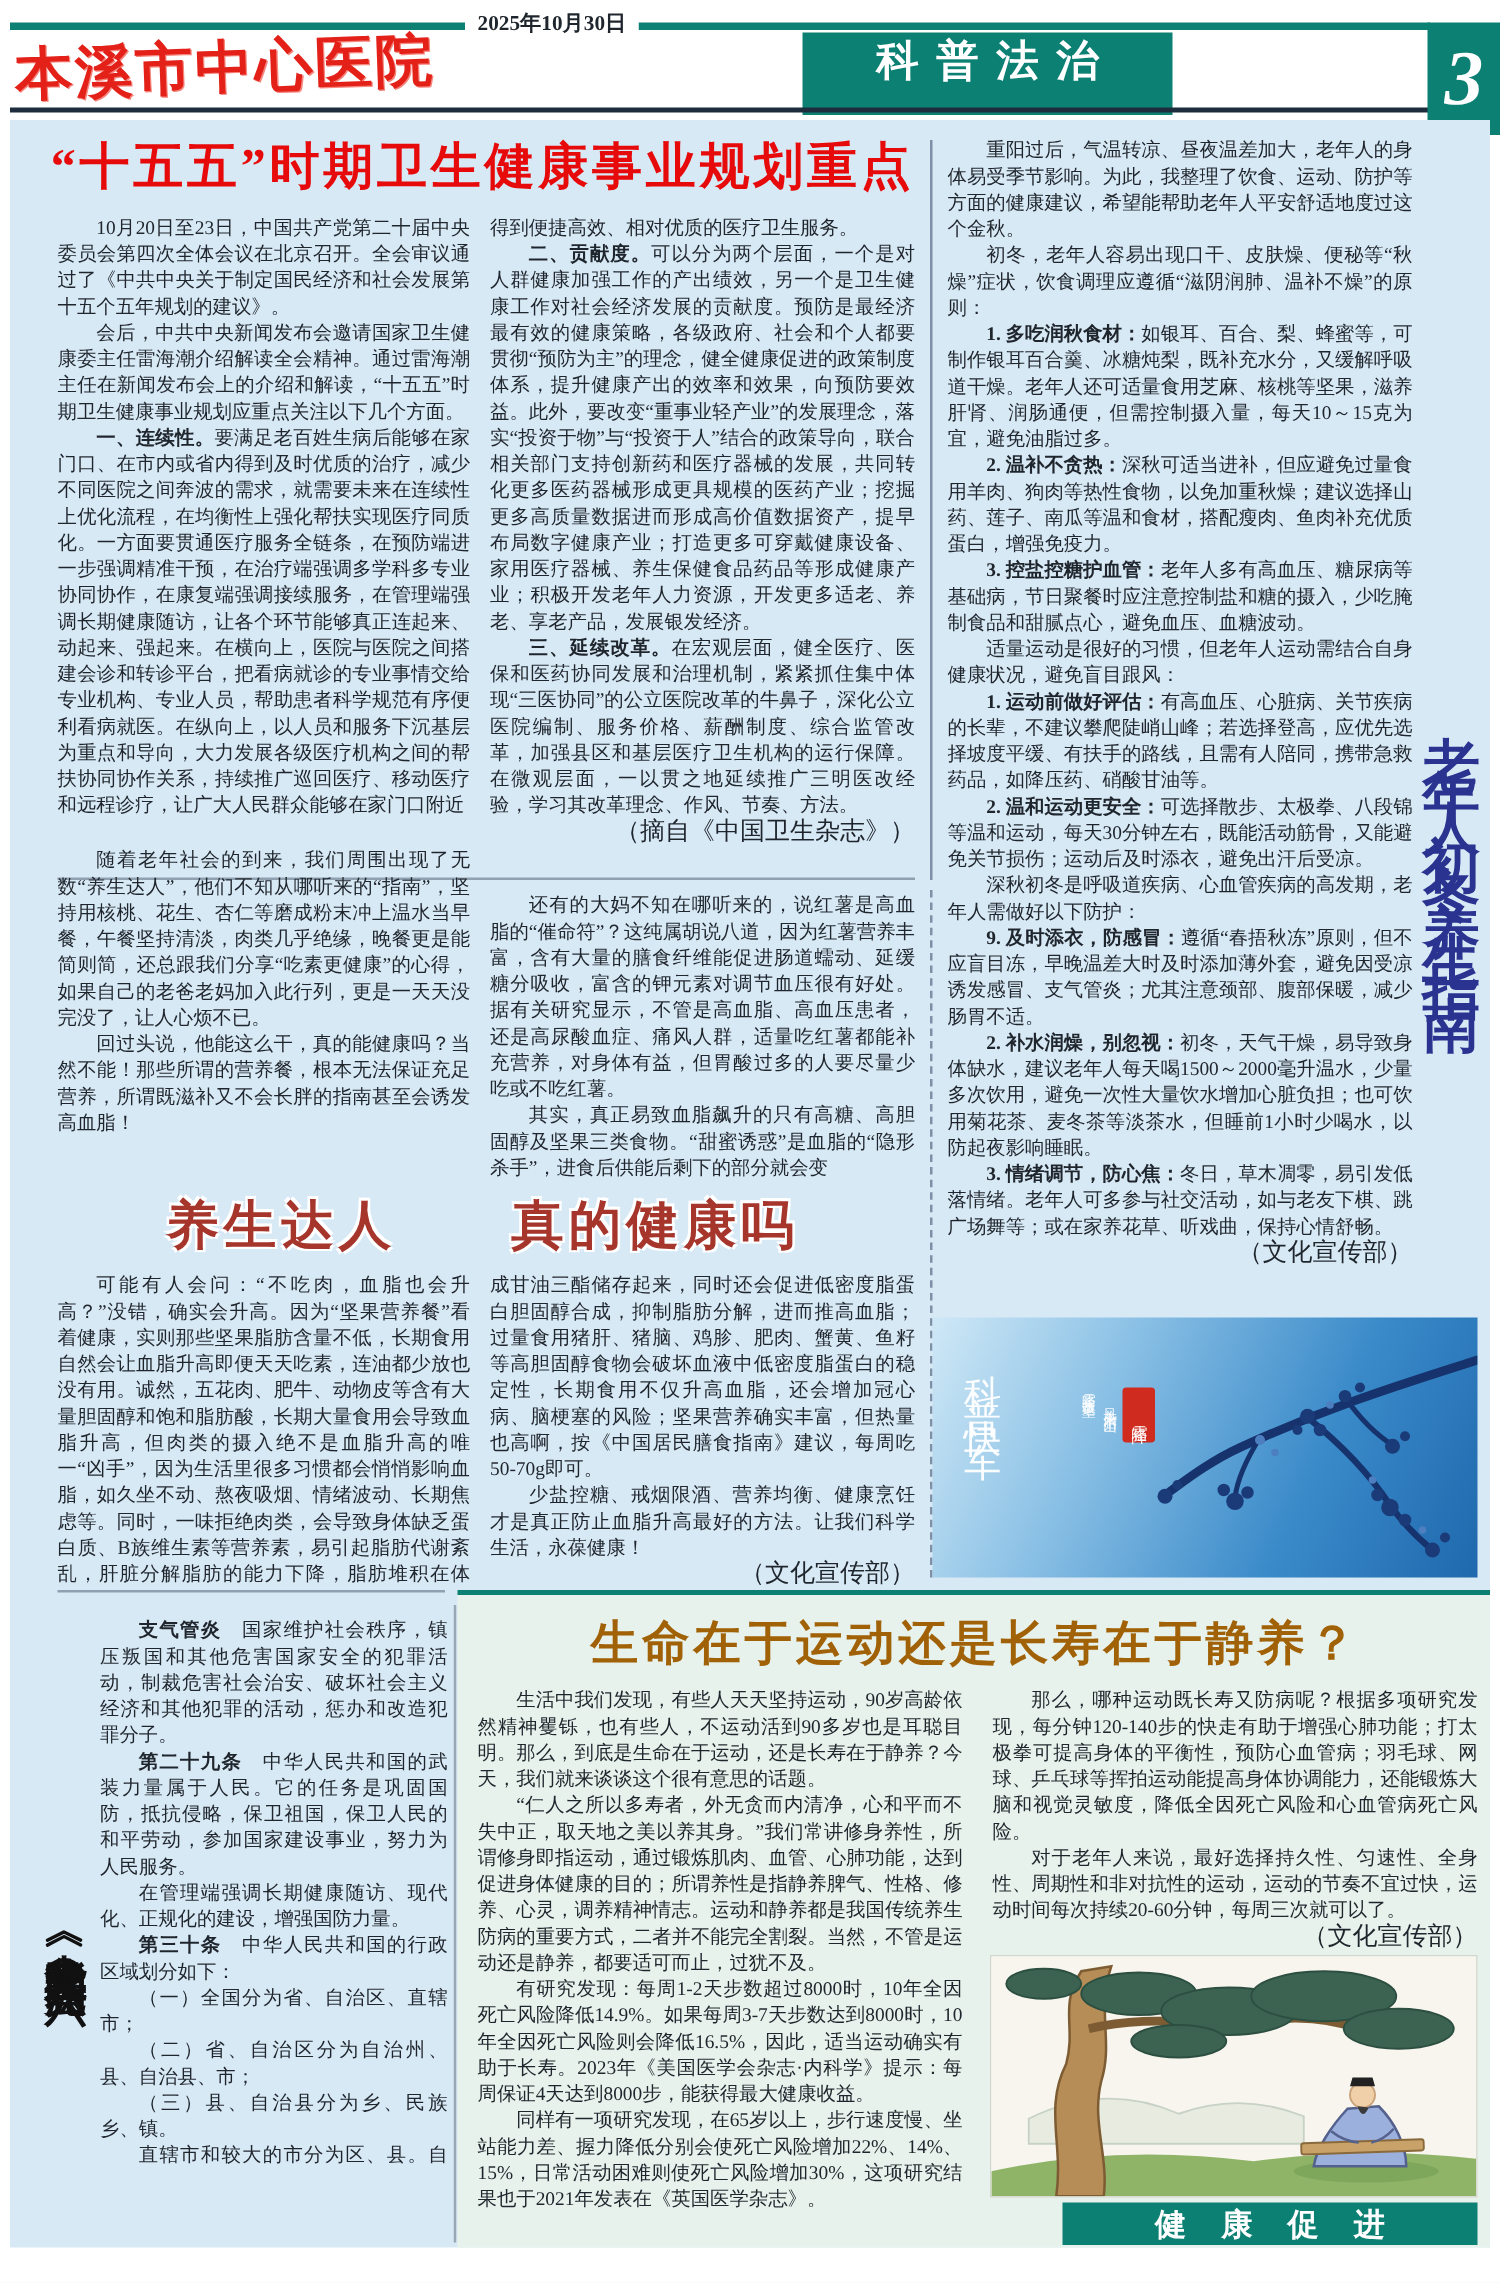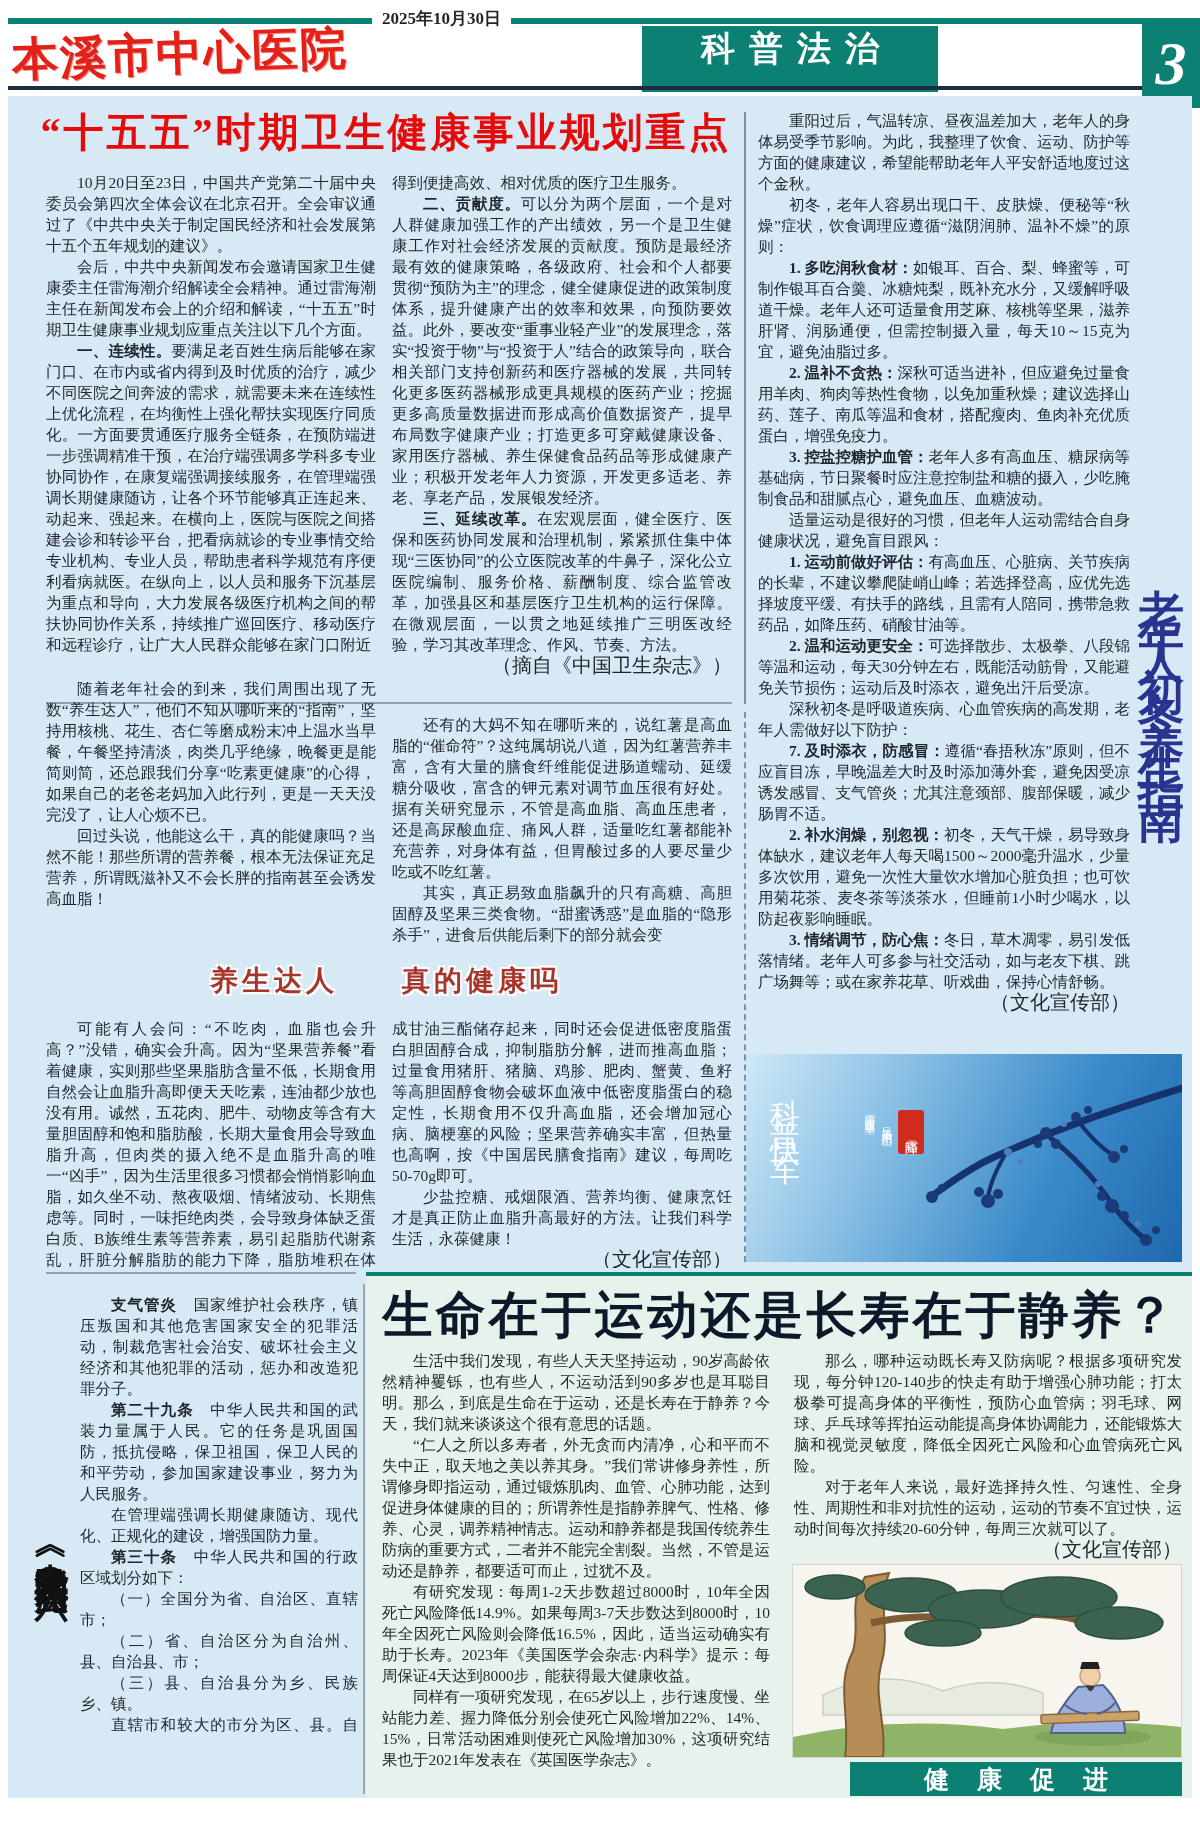--- a/index.html
+++ b/index.html
@@ -28,25 +28,25 @@
   
   .body-col{font-size:15.5px;line-height:21px;overflow:hidden;text-align:justify;}
   .body-col p{margin:0;text-indent:2em;}
   .body-col p.noindent{text-indent:0;}
   .body-col p.right{text-align:right;text-indent:0;font-size:20px;}
   .body-col b{font-weight:bold;}
 
   .htitle{font-weight:bold;text-align:center;white-space:nowrap;overflow:hidden;}
   #plan-title{left:36px;top:104px;width:700px;height:58px;font-size:40px;line-height:58px;
               color:#e60a0a;letter-spacing:3px;}
-  #wellness-title{left:36px;top:952px;width:700px;height:58px;font-size:28px;line-height:58px;
+  #wellness-title{left:36px;top:952px;width:700px;height:58px;font-size:42px;line-height:58px;
               color:#a6352c;letter-spacing:4px;
               text-shadow:2px 2px 0 #fff,-2px -2px 0 #fff,2px -2px 0 #fff,-2px 2px 0 #fff;}
-  #exercise-title{left:380px;top:1288px;width:800px;height:54px;font-size:50px;line-height:54px;
-              color:#0f172a;letter-spacing:3px;}
+  #exercise-title{left:380px;top:1288px;width:800px;height:54px;font-size:38px;line-height:54px;
+              color:#a16207;letter-spacing:3px;}
 
   .vrule{background:#7d90a5;}
   .hrule{background:#8fa0b0;}
 
   
   .vtitle{writing-mode:vertical-rl;font-weight:bold;text-align:center;}
   #elder-vtitle{left:1134px;top:298px;width:58px;height:742px;font-size:46px;color:#2a3490;
                 letter-spacing:26px;text-orientation:upright;}
   #constitution-vtitle{left:20px;top:1300px;width:54px;height:496px;font-size:34px;color:#111;
                 letter-spacing:2px;}
@@ -130,21 +130,21 @@
   <div class="abs body-col" style="left:758px;top:110px;width:372px;height:944px;">
       <p>重阳过后，气温转凉、昼夜温差加大，老年人的身体易受季节影响。为此，我整理了饮食、运动、防护等方面的健康建议，希望能帮助老年人平安舒适地度过这个金秋。</p>
       <p>初冬，老年人容易出现口干、皮肤燥、便秘等“秋燥”症状，饮食调理应遵循“滋阴润肺、温补不燥”的原则：</p>
       <p><b>1. 多吃润秋食材：</b>如银耳、百合、梨、蜂蜜等，可制作银耳百合羹、冰糖炖梨，既补充水分，又缓解呼吸道干燥。老年人还可适量食用芝麻、核桃等坚果，滋养肝肾、润肠通便，但需控制摄入量，每天10～15克为宜，避免油脂过多。</p>
       <p><b>2. 温补不贪热：</b>深秋可适当进补，但应避免过量食用羊肉、狗肉等热性食物，以免加重秋燥；建议选择山药、莲子、南瓜等温和食材，搭配瘦肉、鱼肉补充优质蛋白，增强免疫力。</p>
       <p><b>3. 控盐控糖护血管：</b>老年人多有高血压、糖尿病等基础病，节日聚餐时应注意控制盐和糖的摄入，少吃腌制食品和甜腻点心，避免血压、血糖波动。</p>
       <p>适量运动是很好的习惯，但老年人运动需结合自身健康状况，避免盲目跟风：</p>
       <p><b>1. 运动前做好评估：</b>有高血压、心脏病、关节疾病的长辈，不建议攀爬陡峭山峰；若选择登高，应优先选择坡度平缓、有扶手的路线，且需有人陪同，携带急救药品，如降压药、硝酸甘油等。</p>
       <p><b>2. 温和运动更安全：</b>可选择散步、太极拳、八段锦等温和运动，每天30分钟左右，既能活动筋骨，又能避免关节损伤；运动后及时添衣，避免出汗后受凉。</p>
       <p>深秋初冬是呼吸道疾病、心血管疾病的高发期，老年人需做好以下防护：</p>
-      <p><b>7. 及时添衣，防感冒：</b>遵循“春捂秋冻”原则，但不应盲目冻，早晚温差大时及时添加薄外套，避免因受凉诱发感冒、支气管炎；尤其注意颈部、腹部保暖，减少肠胃不适。</p>
+      <p><b>9. 及时添衣，防感冒：</b>遵循“春捂秋冻”原则，但不应盲目冻，早晚温差大时及时添加薄外套，避免因受凉诱发感冒、支气管炎；尤其注意颈部、腹部保暖，减少肠胃不适。</p>
       <p><b>2. 补水润燥，别忽视：</b>初冬，天气干燥，易导致身体缺水，建议老年人每天喝1500～2000毫升温水，少量多次饮用，避免一次性大量饮水增加心脏负担；也可饮用菊花茶、麦冬茶等淡茶水，但睡前1小时少喝水，以防起夜影响睡眠。</p>
       <p><b>3. 情绪调节，防心焦：</b>冬日，草木凋零，易引发低落情绪。老年人可多参与社交活动，如与老友下棋、跳广场舞等；或在家养花草、听戏曲，保持心情舒畅。</p>
       <p class="right">（文化宣传部）</p>
     </div>
   <div class="abs vtitle" id="elder-vtitle">老年人初冬养生指南</div>
 
   <div class="abs" id="kepu-photo">
     <svg width="436" height="208" viewBox="0 0 436 208">
       <g fill="none" stroke="#16336e" stroke-linecap="round">
         <path d="M436,34 C380,52 320,70 246,104 C220,116 200,132 186,142" stroke-width="7"></path>

